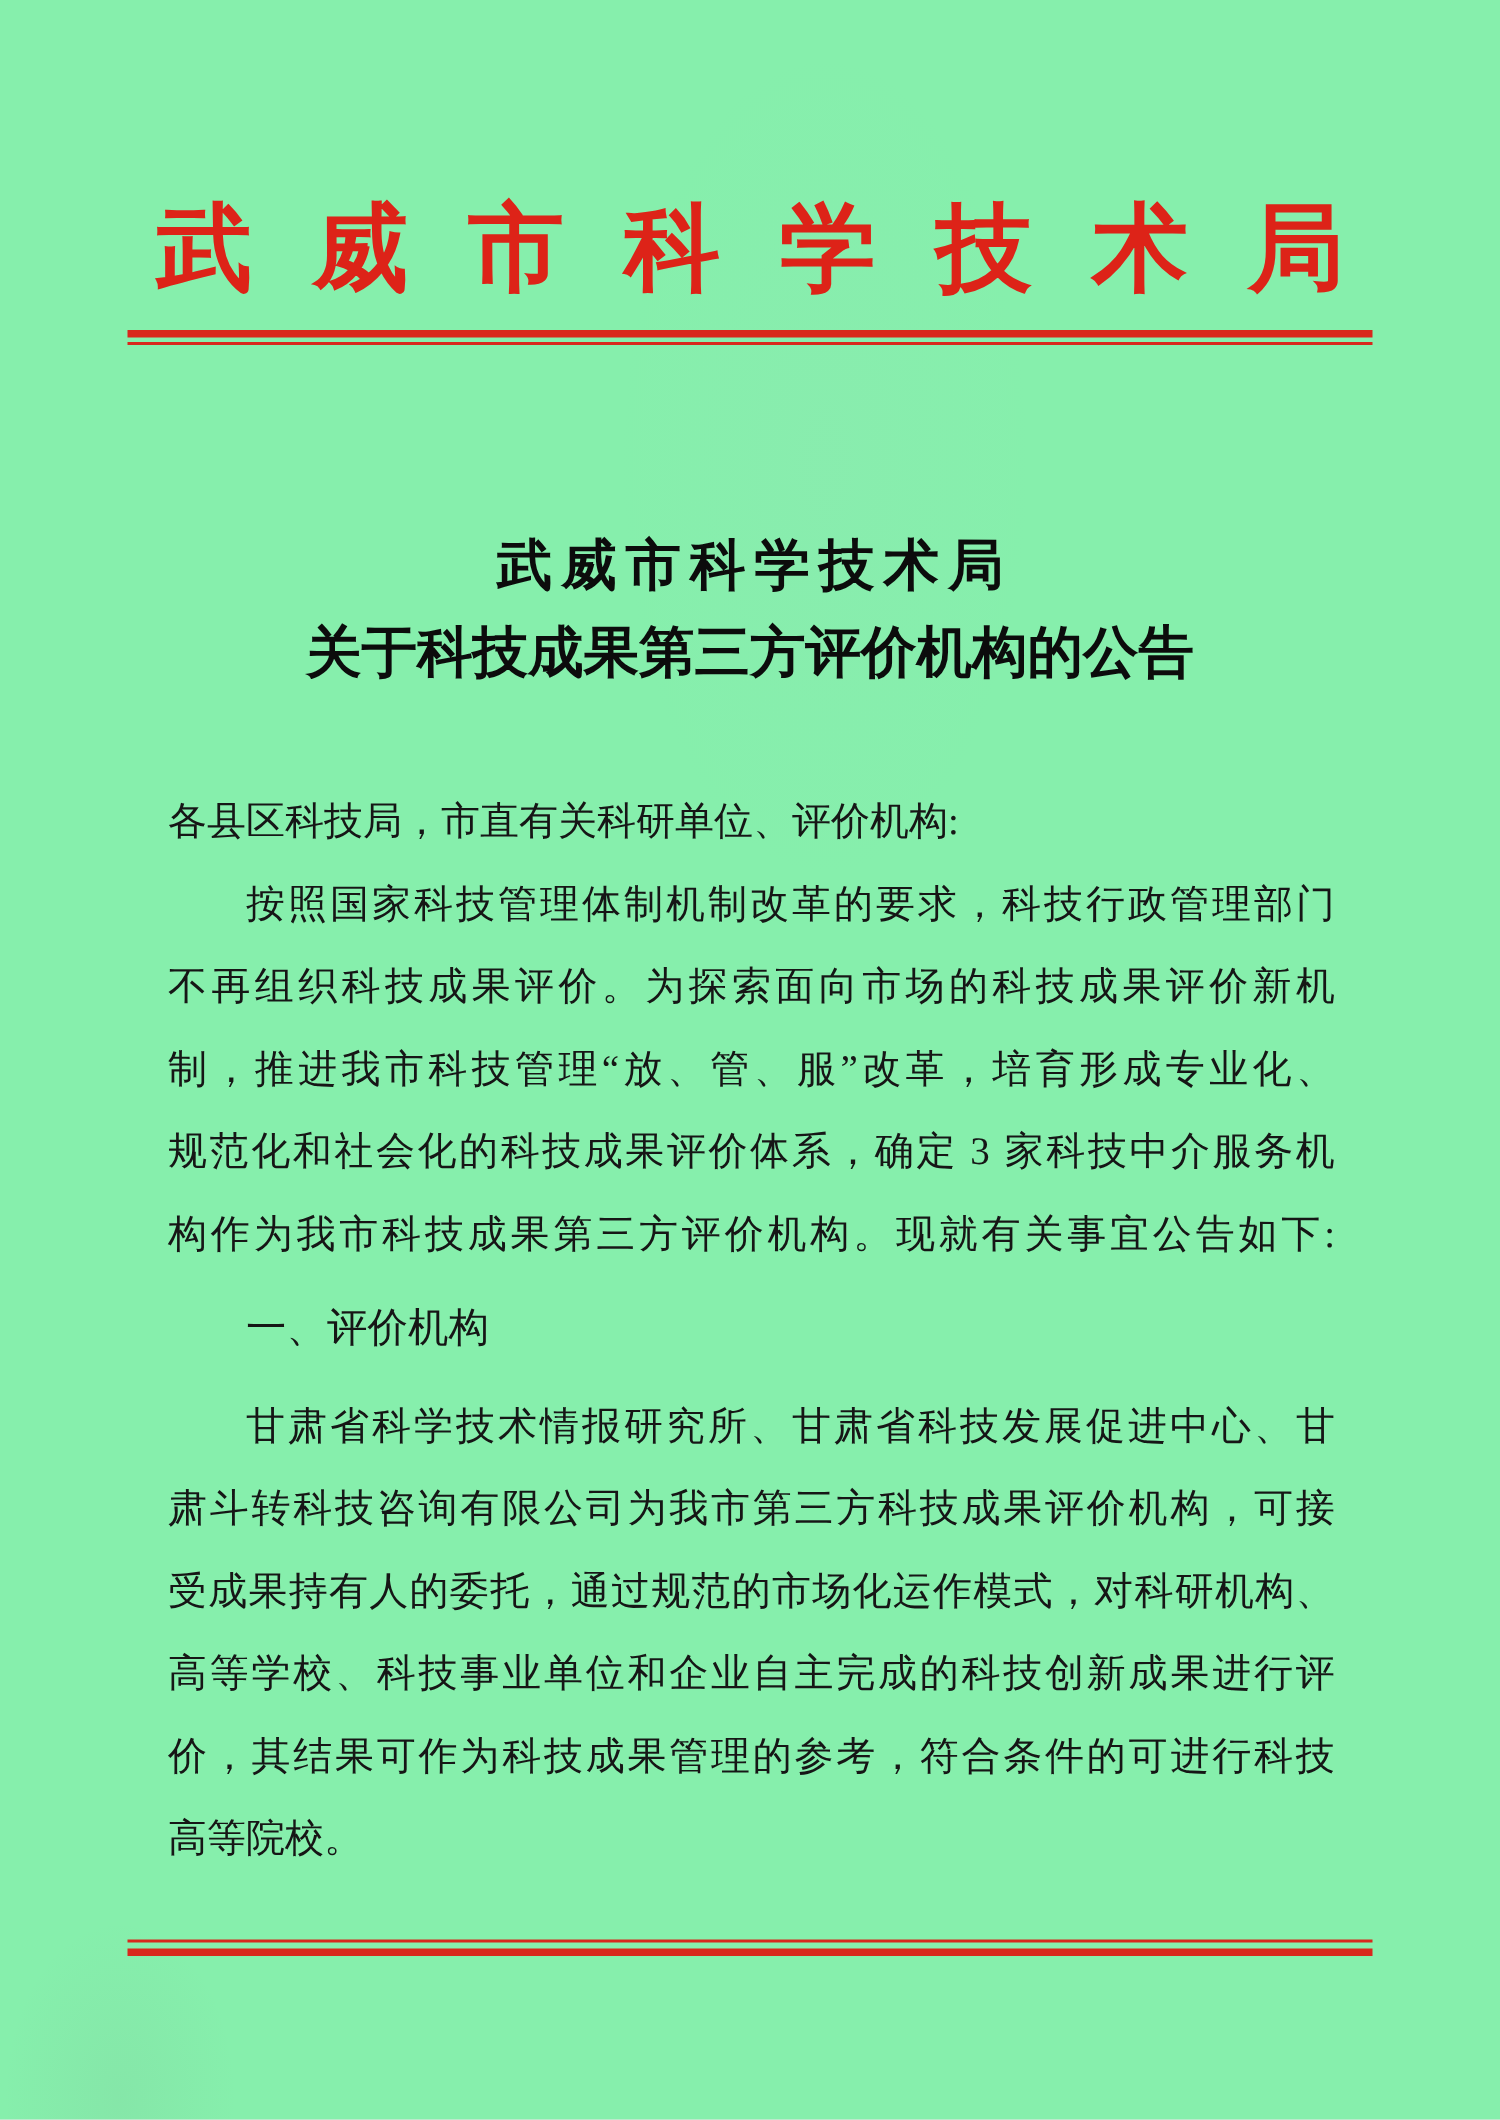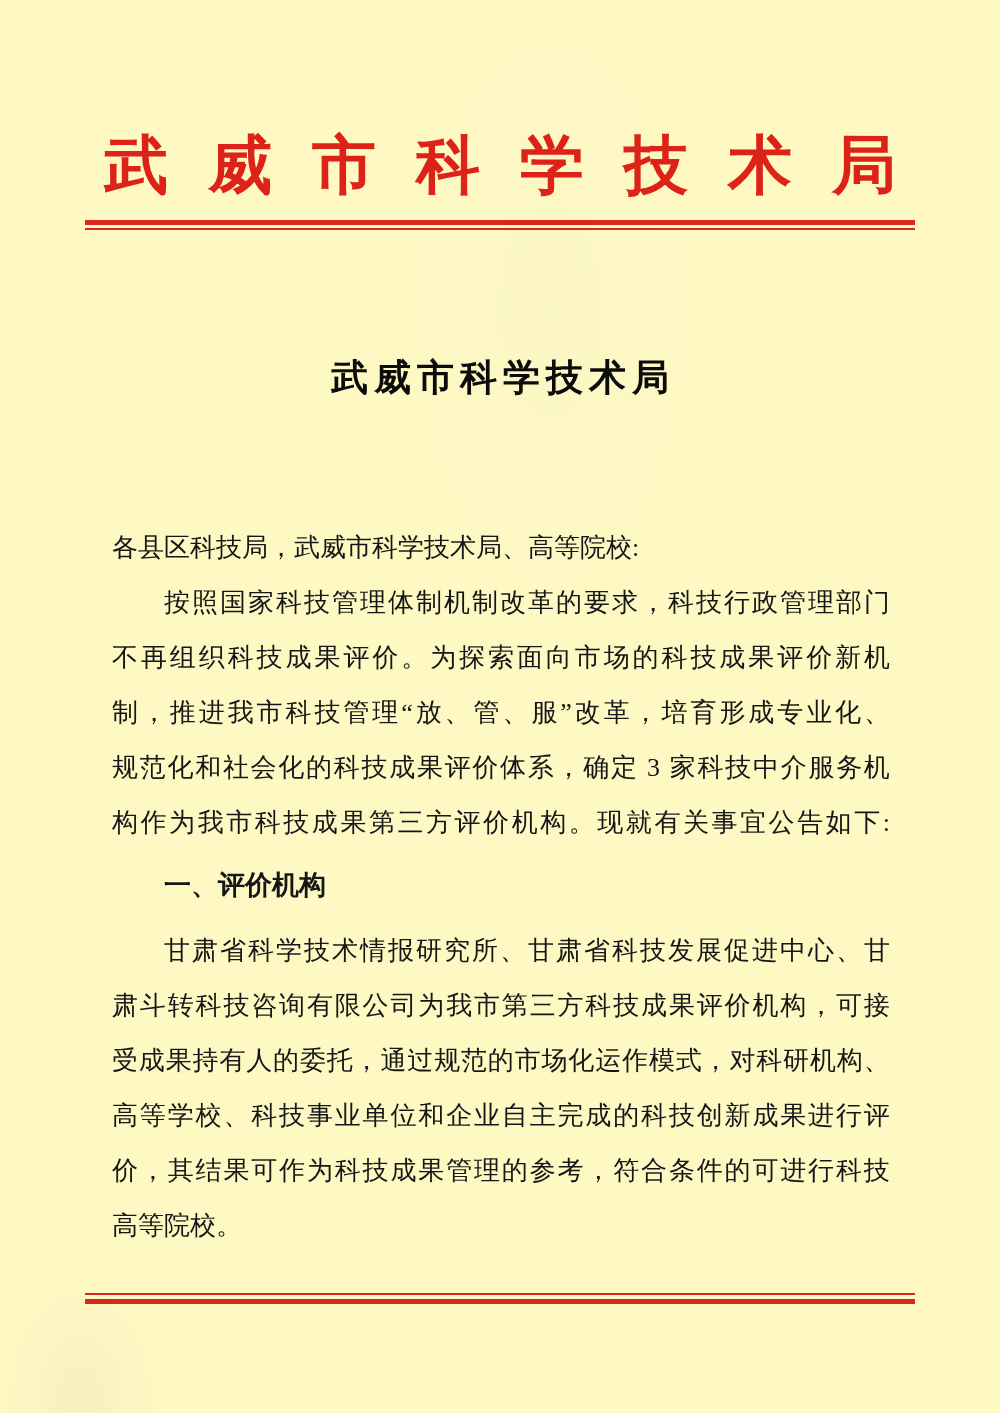--- a/index.html
+++ b/index.html
@@ -1,20 +1,20 @@
 <!DOCTYPE html>
 <html><head>
 <meta charset="utf-8">
 <style>
   html,body{margin:0;padding:0;background:#e8e8e8;}
   .page{
     position:relative;
     width:1000px;height:1413px;
     margin:0 auto;
-    background:#fef9c3;
+    background:#86efac;
     overflow:hidden;
     font-family:"Liberation Serif","DejaVu Serif",serif;
   }
   
   .page::before{
     content:"";position:absolute;inset:0;pointer-events:none;
     background:
       radial-gradient(ellipse at 55% 22%, rgba(190,190,210,0.05), transparent 18%),
       radial-gradient(ellipse at 8% 99%, rgba(120,120,120,0.07), transparent 6%);
   }
@@ -44,43 +44,44 @@
   .doc-title .t2{display:block;}
   .document-body{
     position:absolute;top:520px;left:112px;width:778px;
     font-size:26px;color:#161616;
   }
   .line{height:55px;line-height:55px;white-space:nowrap;}
   .line.just{display:flex;justify-content:space-between;align-items:center;line-height:normal;}
   .line.indent{padding-left:52px;}
   .line.heading{
     font-family:"Liberation Sans","DejaVu Sans",sans-serif;
-    font-weight:bold;font-size:27px;
+    font-weight:normal;font-size:27px;
   }
   .line.just span{white-space:pre;}
 </style>
 </head>
 <body>
 
 <div class="page">
 
   <div class="letterhead-title">武威市科学技术局</div>
 
   <div class="rules rules-top">
     <div class="rule thick"></div>
     <div class="rule-gap"></div>
     <div class="rule thin"></div>
   </div>
 
   <div class="doc-title">
     <span class="t1">武威市科学技术局</span>
+    <span class="t2">关于科技成果第三方评价机构的公告</span>
   </div>
 
   <div class="document-body">
-      <div class="line">各县区科技局，武威市科学技术局、高等院校:</div>
+      <div class="line">各县区科技局，市直有关科研单位、评价机构:</div>
       <div class="line just indent">
         <span>按</span>
         <span>照</span>
         <span>国</span>
         <span>家</span>
         <span>科</span>
         <span>技</span>
         <span>管</span>
         <span>理</span>
         <span>体</span>

